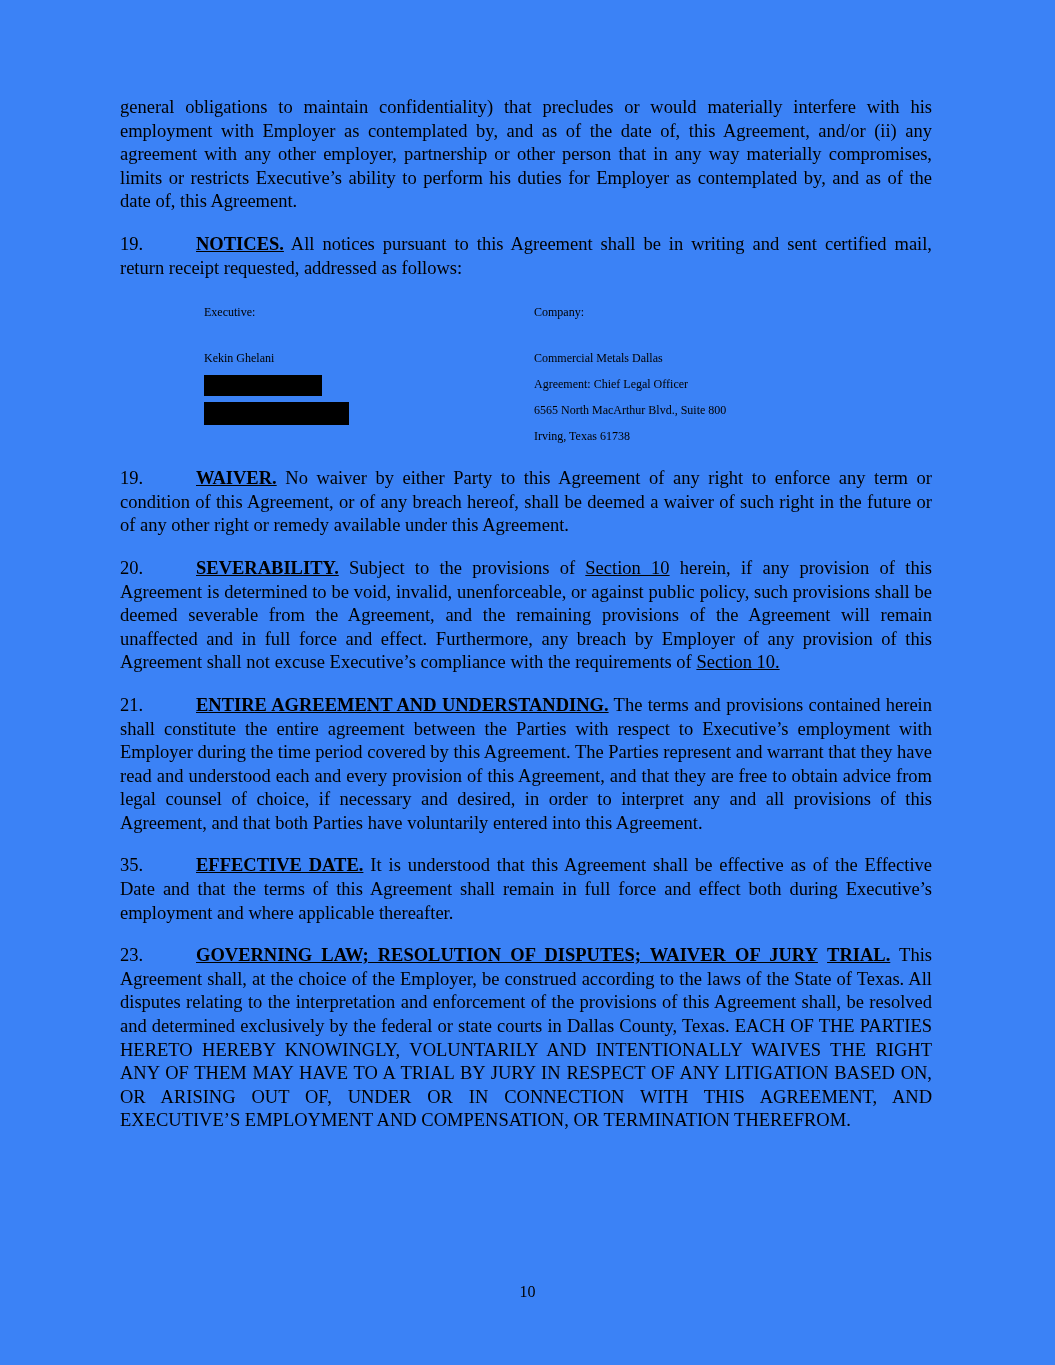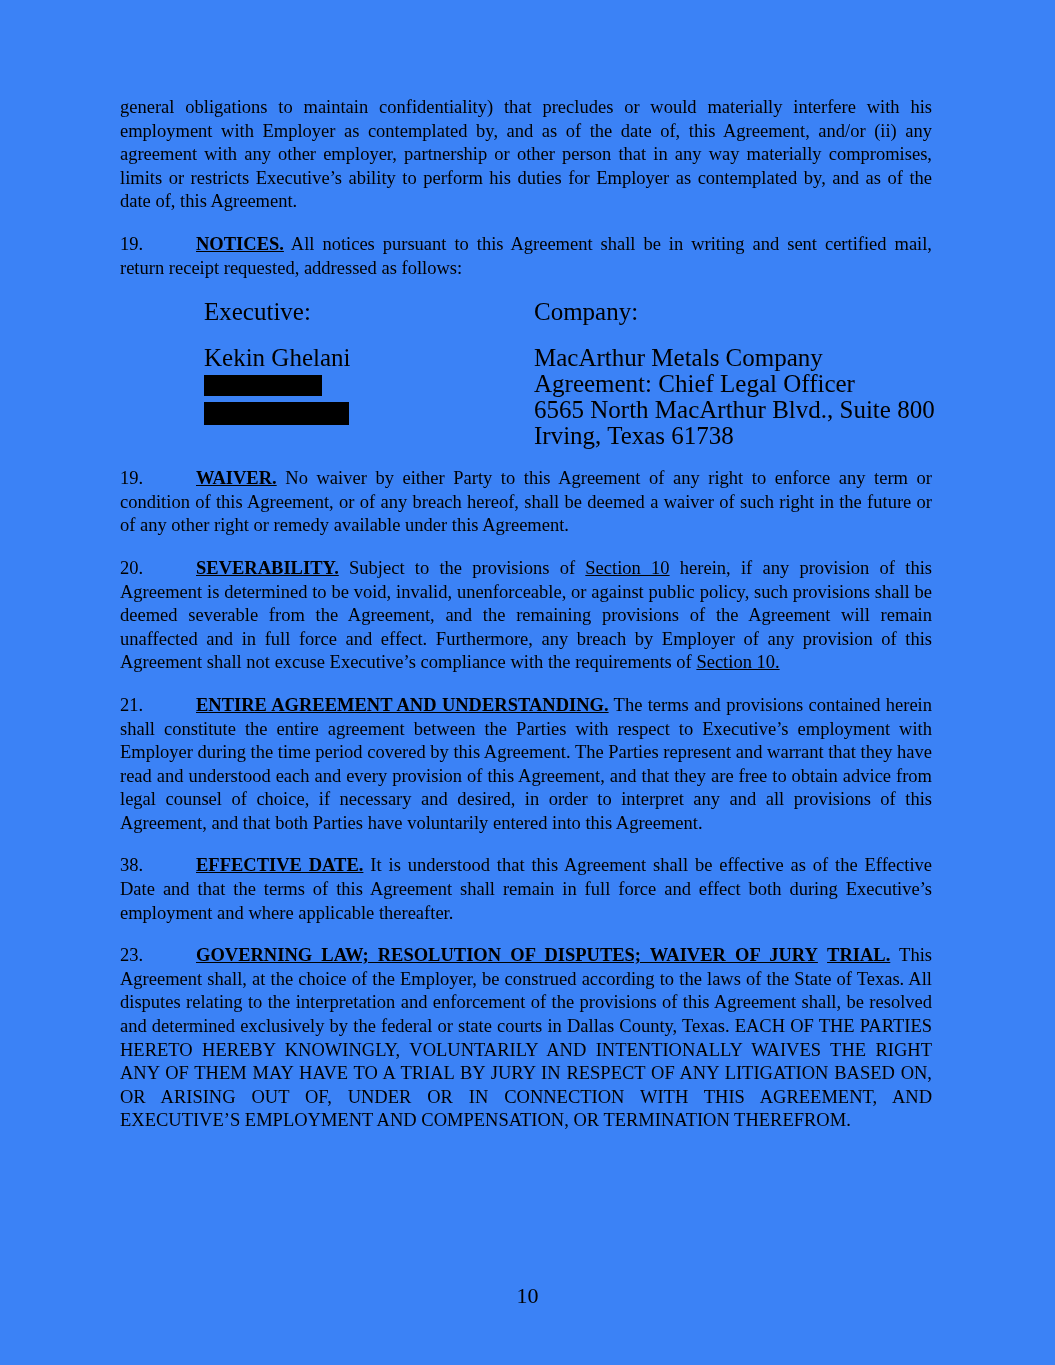--- a/index.html
+++ b/index.html
@@ -57,21 +57,21 @@
     top: 0;
     width: 300px;
   }
   .col-right {
     position: absolute;
     left: 414px;
     top: 0;
     width: 390px;
   }
   .nline {
-    font-size: 25px;
+    font-size: 12px;
     line-height: 26px;
     white-space: nowrap;
   }
   .gap {
     height: 20px;
   }
   .redact1 {
     background: #000000;
     width: 118px;
     height: 21px;
@@ -82,21 +82,21 @@
     width: 145px;
     height: 23px;
     margin-top: 6px;
   }
   .footer {
     position: absolute;
     left: 0;
     top: 1283px;
     width: 1055px;
     text-align: center;
-    font-size: 22px;
+    font-size: 16px;
   }
   .sec-under {
     text-decoration: underline;
   }
   .tabnum {
     display: inline-block;
     width: 76px;
     text-indent: 0;
   }
 </style>
@@ -116,41 +116,41 @@
       <div class="col-left">
         <div class="nline">Executive:</div>
         <div class="gap"></div>
         <div class="nline">Kekin Ghelani</div>
         <div class="redact1"></div>
         <div class="redact2"></div>
       </div>
       <div class="col-right">
         <div class="nline">Company:</div>
         <div class="gap"></div>
-        <div class="nline">MacArthur Metals Company</div>
+        <div class="nline">Commercial Metals Dallas</div>
         <div class="nline">Agreement: Chief Legal Officer</div>
         <div class="nline">6565 North MacArthur Blvd., Suite 800</div>
         <div class="nline">Irving, Texas 61738</div>
       </div>
     </div>
 
     <p class="para">
       <span class="tabnum">19.</span><span class="b u">WAIVER.</span><span> No waiver by either Party to this Agreement of any right to enforce any term or condition of this Agreement, or of any breach hereof, shall be deemed a waiver of such right in the future or of any other right or remedy available under this Agreement.</span>
     </p>
 
     <p class="para">
       <span class="tabnum">20.</span><span class="b u">SEVERABILITY.</span><span> Subject to the provisions of </span><span class="sec-under">Section 10</span><span> herein, if any provision of this Agreement is determined to be void, invalid, unenforceable, or against public policy, such provisions shall be deemed severable from the Agreement, and the remaining provisions of the Agreement will remain unaffected and in full force and effect.  Furthermore, any breach by Employer of any provision of this Agreement shall not excuse Executive’s compliance with the requirements of </span><span class="sec-under">Section 10.</span>
     </p>
 
     <p class="para">
       <span class="tabnum">21.</span><span class="b u">ENTIRE AGREEMENT AND UNDERSTANDING.</span><span> The terms and provisions contained herein shall constitute the entire agreement between the Parties with respect to Executive’s employment with Employer during the time period covered by this Agreement. The Parties represent and warrant that they have read and understood each and every provision of this Agreement, and that they are free to obtain advice from legal counsel of choice, if necessary and desired, in order to interpret any and all provisions of this Agreement, and that both Parties have voluntarily entered into this Agreement.</span>
     </p>
 
     <p class="para">
-      <span class="tabnum">38.</span><span class="b u">EFFECTIVE DATE.</span><span> It is understood that this Agreement shall be effective as of the Effective Date and that the terms of this Agreement shall remain in full force and effect both during Executive’s employment and where applicable thereafter.</span>
+      <span class="tabnum">35.</span><span class="b u">EFFECTIVE DATE.</span><span> It is understood that this Agreement shall be effective as of the Effective Date and that the terms of this Agreement shall remain in full force and effect both during Executive’s employment and where applicable thereafter.</span>
     </p>
 
     <p class="para">
       <span class="tabnum">23.</span><span class="b u">GOVERNING LAW; RESOLUTION OF DISPUTES; WAIVER OF JURY</span> <span class="b u">TRIAL.</span><span>  This Agreement shall, at the choice of the Employer, be construed according to the laws of the State of Texas.  All disputes relating to the interpretation and enforcement of the provisions of this Agreement shall, be resolved and determined exclusively by the federal or state courts in Dallas County, Texas.   EACH OF THE PARTIES HERETO HEREBY KNOWINGLY, VOLUNTARILY AND INTENTIONALLY WAIVES THE RIGHT ANY OF THEM MAY HAVE TO A TRIAL BY JURY IN RESPECT OF ANY LITIGATION BASED ON, OR ARISING OUT OF, UNDER OR IN CONNECTION WITH THIS AGREEMENT, AND EXECUTIVE’S EMPLOYMENT AND COMPENSATION, OR TERMINATION THEREFROM.</span>
     </p>
 
   </div>
 
   <div class="footer">10</div>
 </div>

